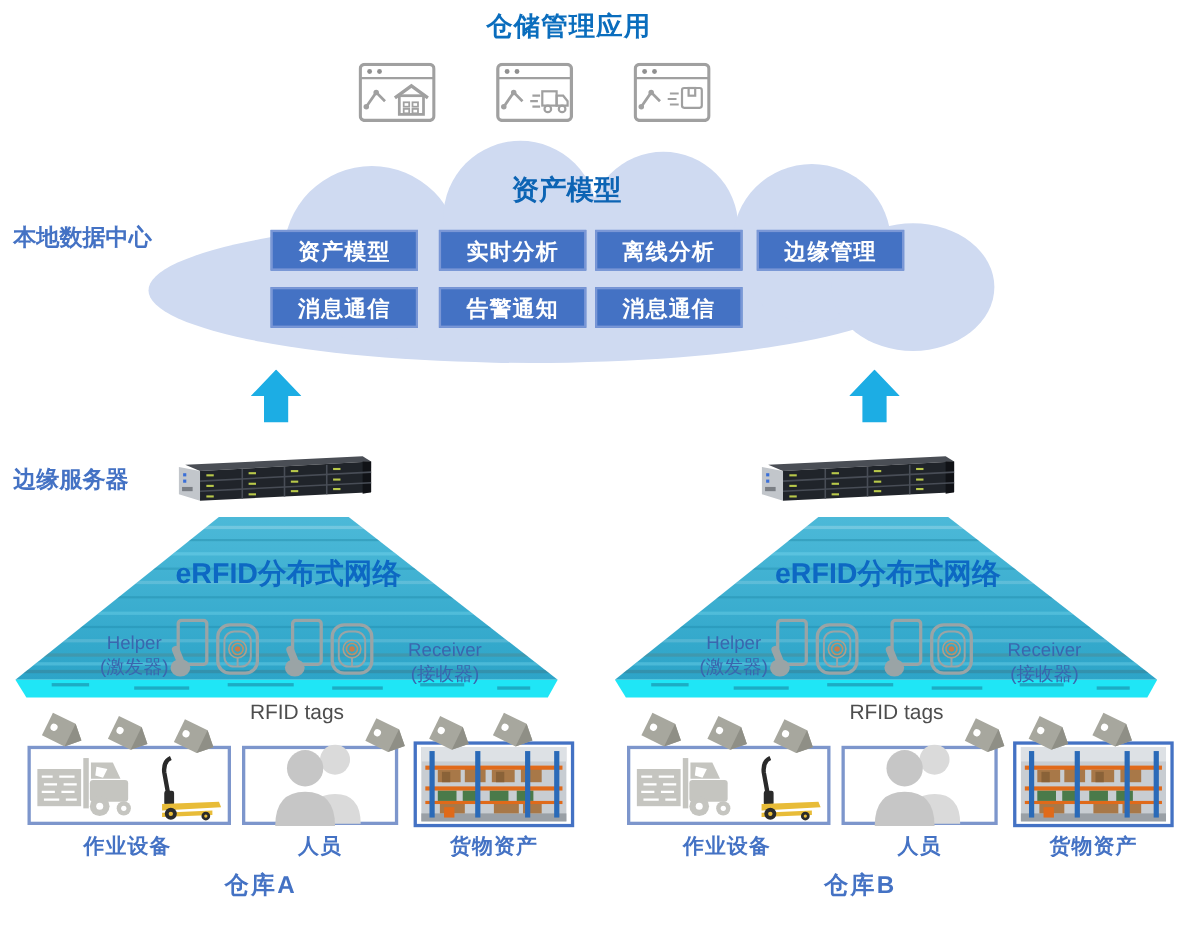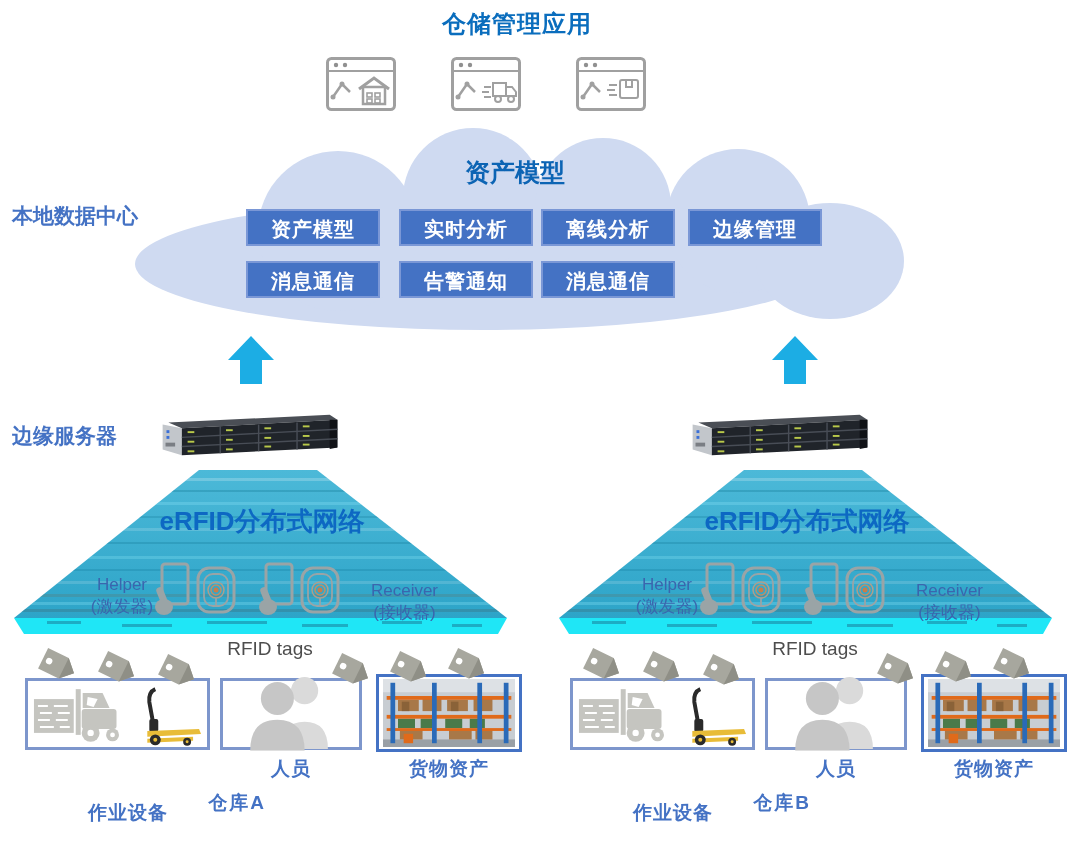--- a/index.html
+++ b/index.html
@@ -42,22 +42,22 @@
   .side-lbl{font-size:17px;font-weight:normal;color:var(--helper_text_blue);line-height:1.3;}
   .helper-label{left:45px;top:106px;width:150px;}
   .receiver-label{left:325px;top:112px;width:155px;}
   .tag{width:46px;height:42px;z-index:2;}
   .tags-label{left:198px;top:170px;width:140px;font-size:19px;font-weight:normal;color:var(--rfid_tags_gray);}
   .obox{box-sizing:border-box;background:#fff;border:3px solid var(--box_border);z-index:1;}
   .box1{left:23px;top:210px;width:185px;height:72px;}
   .box2{left:218px;top:210px;width:142px;height:72px;overflow:visible;}
   .box3{left:374px;top:206px;width:146px;height:78px;border-color:var(--photo_border);padding:2px;}
   .box-lbl{top:288px;font-size:19px;font-weight:bold;color:var(--label_blue);letter-spacing:1px;}
-  .bl1{left:51px;width:150px;margin-top:44px;} .bl2{left:215px;width:148px;} .bl3{left:372px;width:150px;}
-  .wh-name{top:322px;left:135px;width:200px;font-size:19px;font-weight:bold;color:var(--label_blue);letter-spacing:2px;}
+  .bl1{left:39px;width:150px;} .bl2{left:215px;width:148px;} .bl3{left:372px;width:150px;}
+  .wh-name{top:322px;left:135px;width:200px;font-size:22px;font-weight:bold;color:var(--label_blue);letter-spacing:2px;}
   .defs-hidden{position:absolute;width:0;height:0;overflow:hidden;}
 </style>
 </head>
 <body>
 
 <svg class="defs-hidden" xmlns="http://www.w3.org/2000/svg">
   <defs>
     <linearGradient id="trapGrad" x1="0" y1="0" x2="0" y2="1">
       <stop offset="0" stop-color="#4cb9d8"></stop>
         <stop offset="1" stop-color="#2da4c8"></stop>

